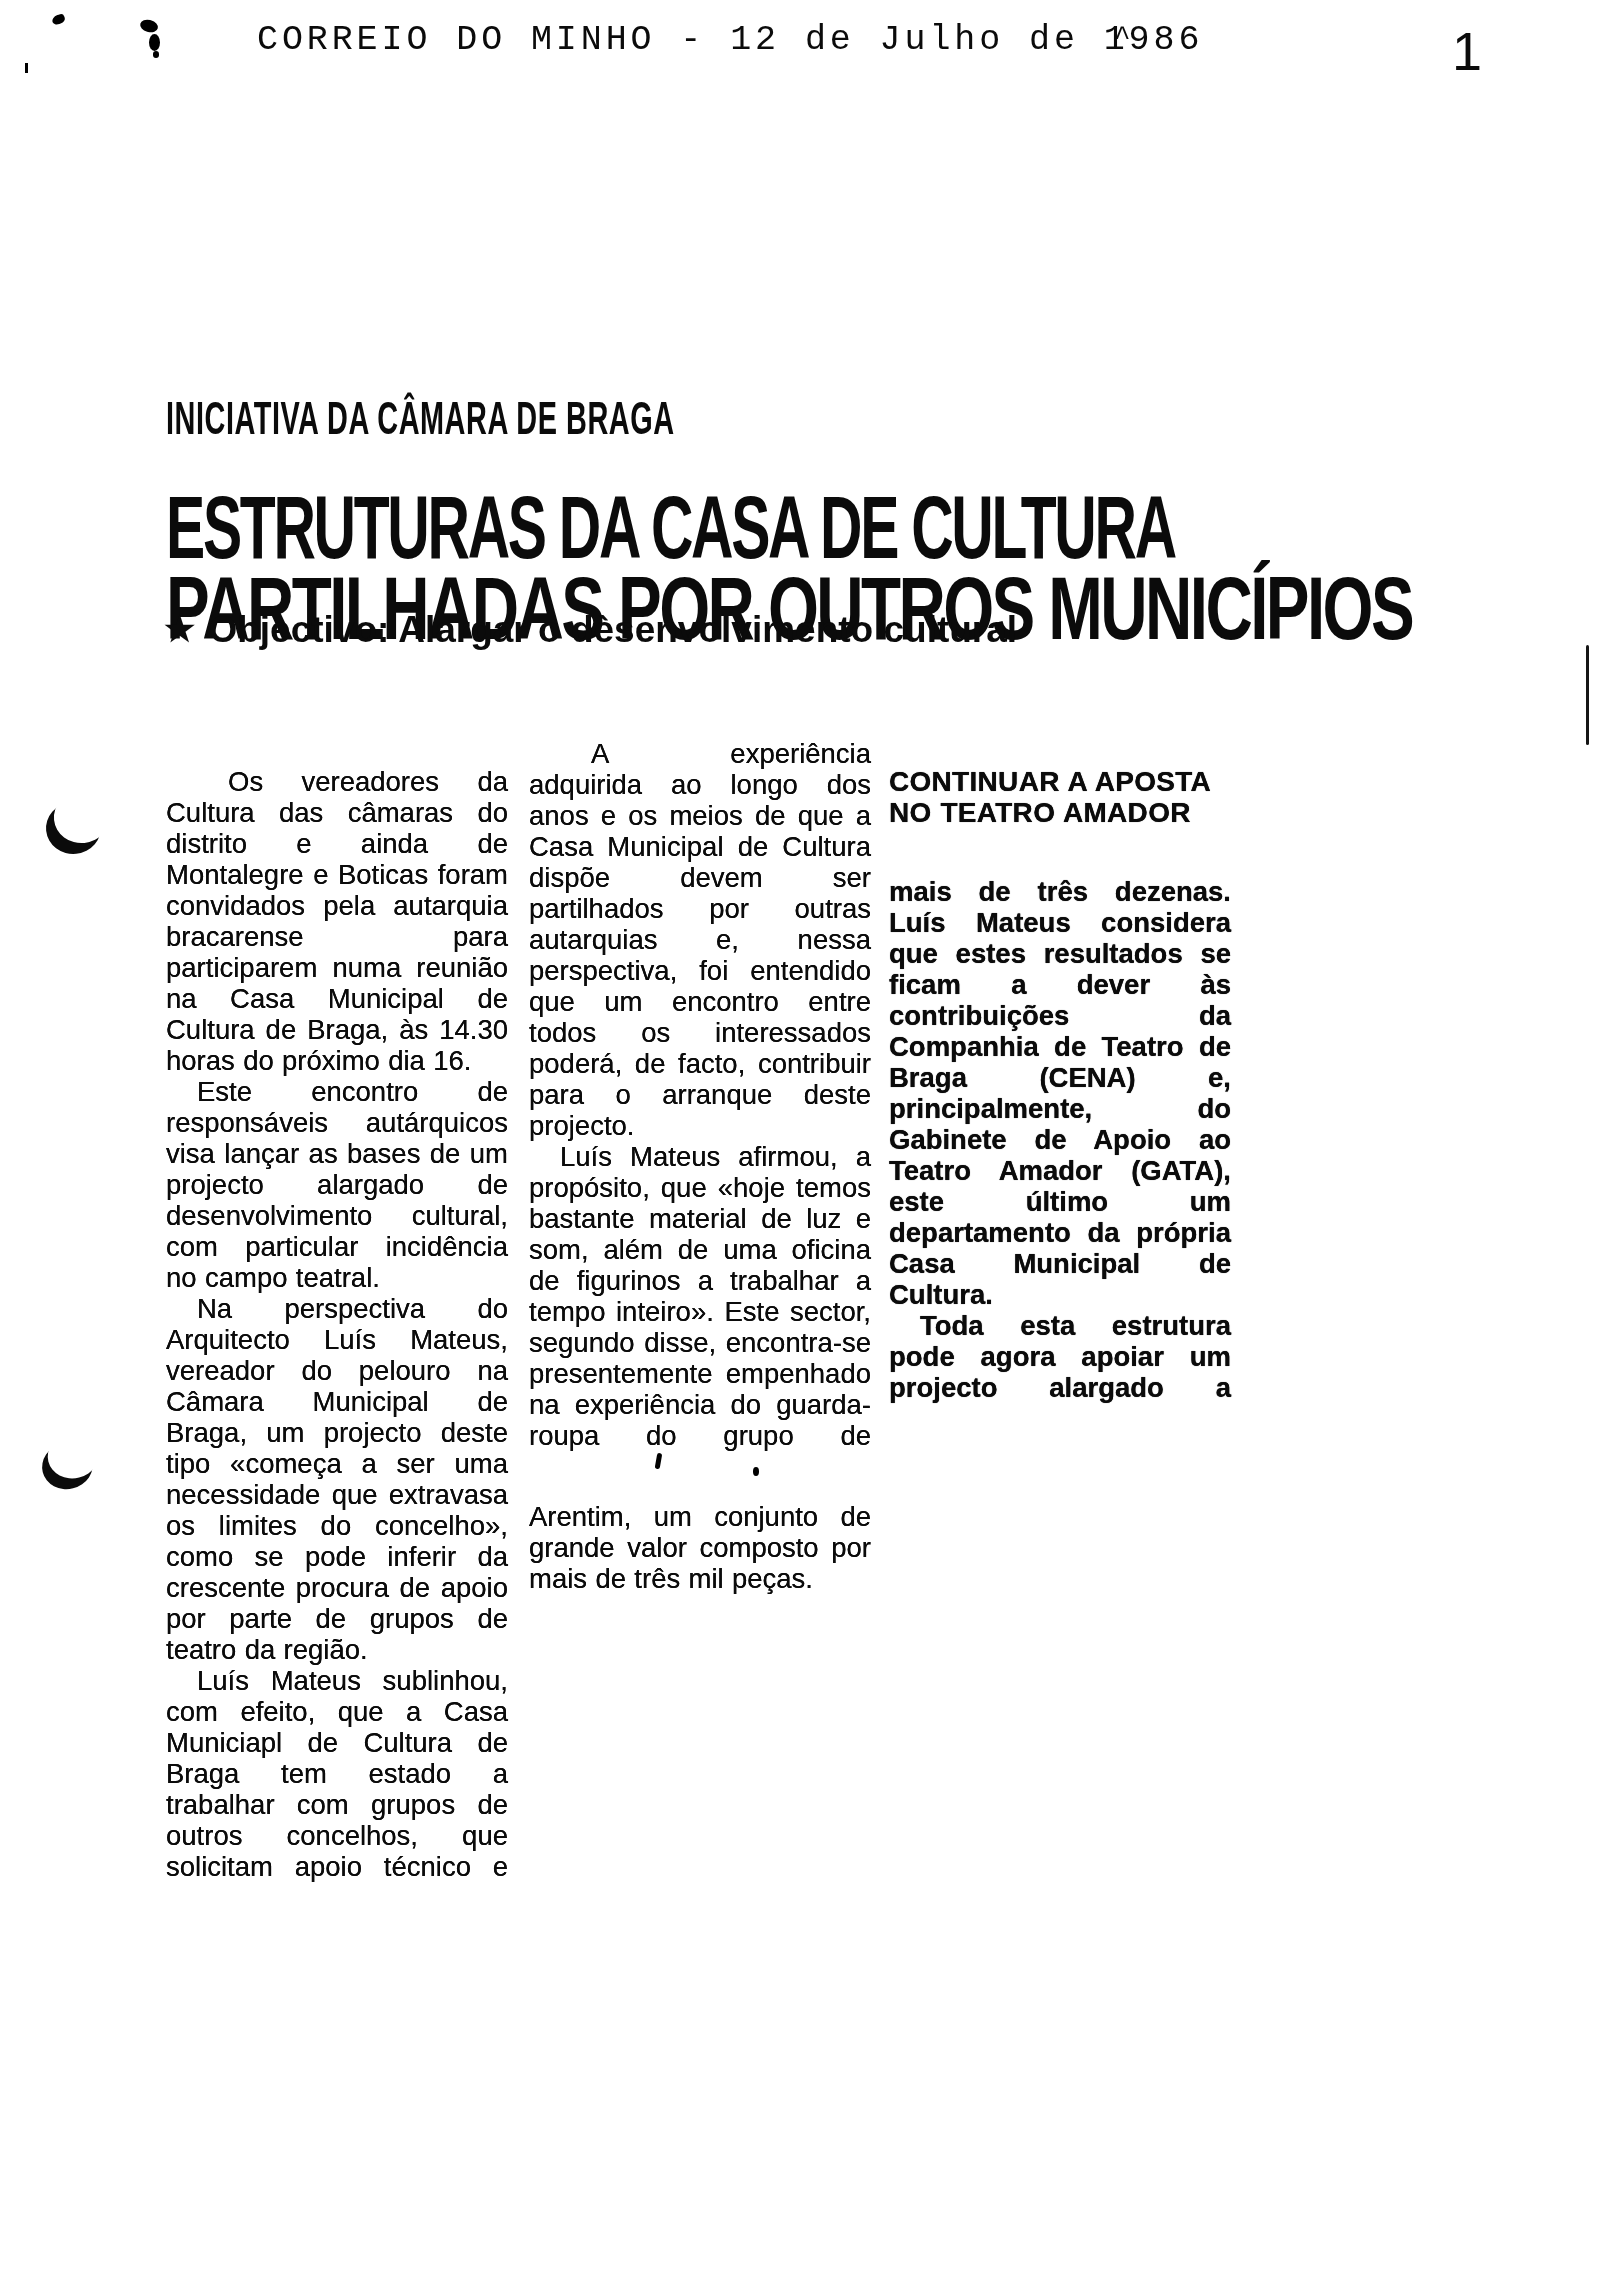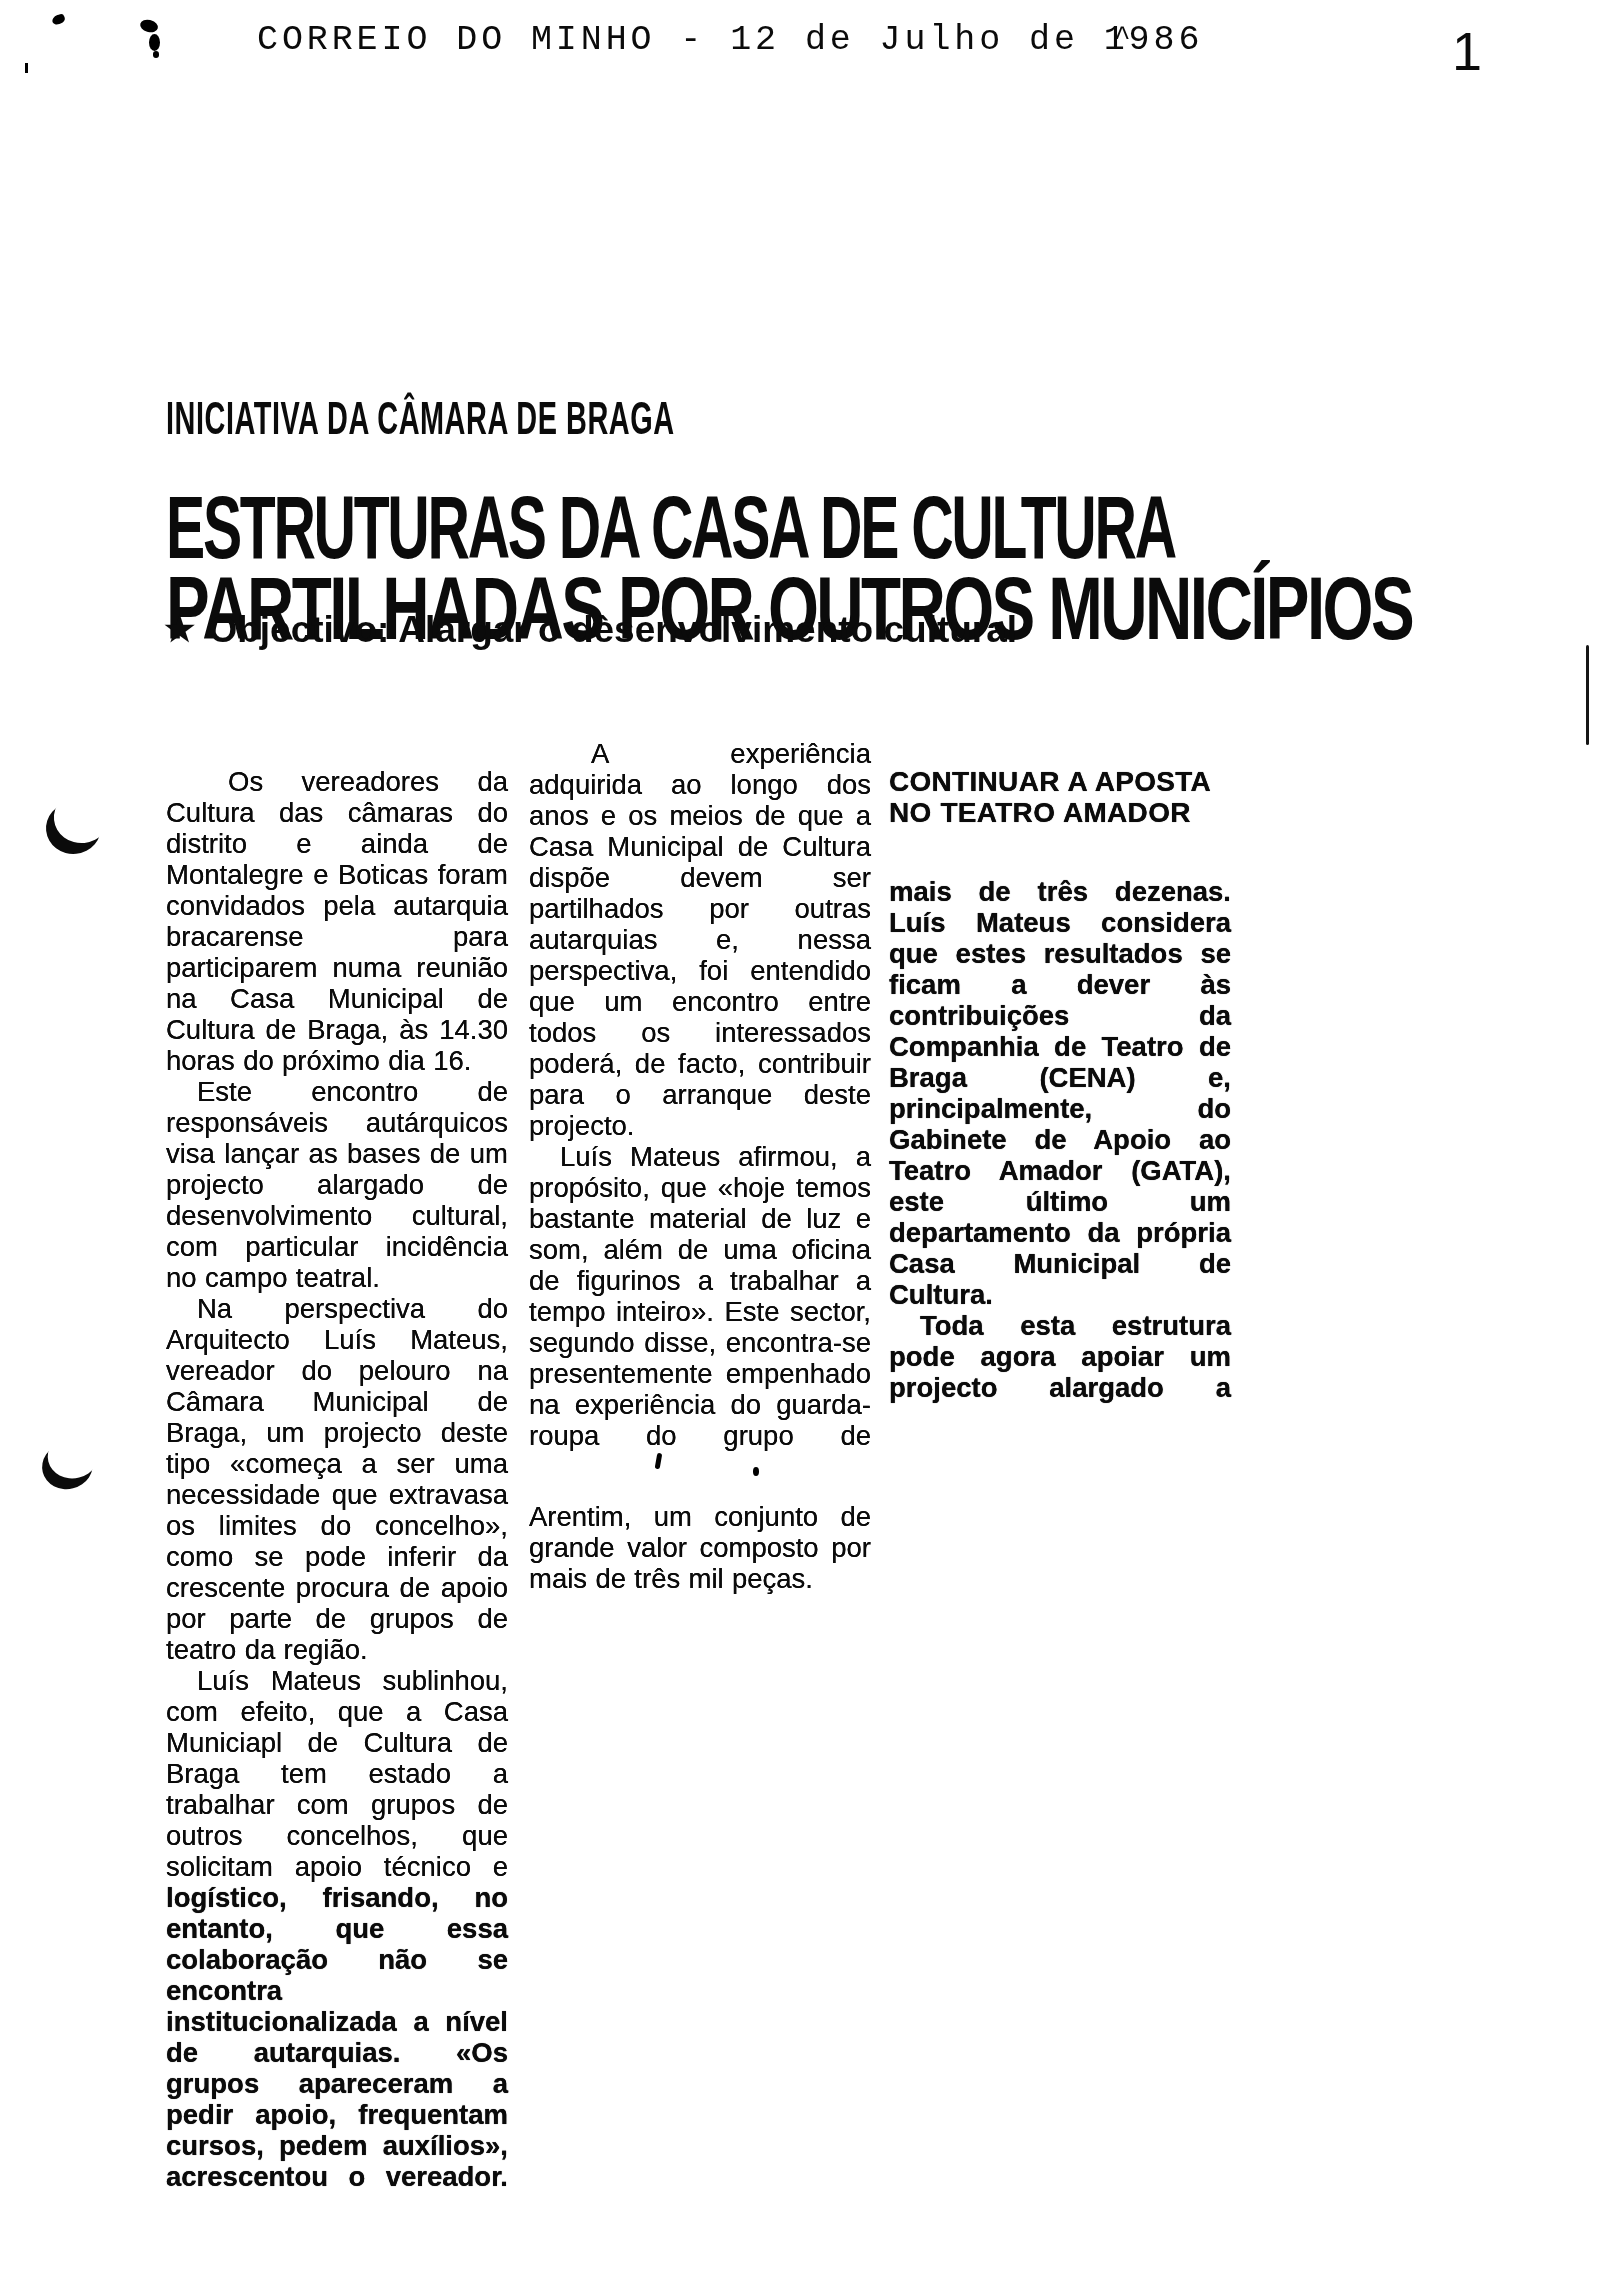--- a/index.html
+++ b/index.html
@@ -98,21 +98,20 @@
 <div class="abs subhead">
   <span class="star">★</span><span>Objectivo: Alargar o dèsenvolvimento cultural</span>
 </div>
 <div class="abs vrule"></div>
 
 <div class="abs col col1">
     <p class="indent-lg">Os vereadores da Cultura das câmaras do distrito e ainda de Montalegre e Boticas foram convidados pela autarquia bracarense para participarem numa reunião na Casa Municipal de Cultura de Braga, às 14.30 horas do próximo dia 16.</p>
     <p class="indent-sm">Este encontro de responsáveis autárquicos visa lançar as bases de um projecto alargado de desenvolvimento cultural, com particular incidência no campo teatral.</p>
     <p class="indent-sm">Na perspectiva do Arquitecto Luís Mateus, vereador do pelouro na Câmara Municipal de Braga, um projecto deste tipo «começa a ser uma necessidade que extravasa os limites do concelho», como se pode inferir da crescente procura de apoio por parte de grupos de teatro da região.</p>
     <p class="indent-sm jl">Luís Mateus sublinhou, com efeito, que a Casa Municiapl de Cultura de Braga tem estado a trabalhar com grupos de outros concelhos, que solicitam apoio técnico e</p>
-    <p class="indent-none bold jl">logístico, frisando, no entanto, que essa colaboração não se encontra institucionalizada a nível de autarquias. «Os grupos apareceram a pedir apoio, frequentam cursos, pedem auxílios», acrescentou o vereador.</p>
   </div>
 <div class="abs col col2">
     <p class="indent-lg">A experiência adquirida ao longo dos anos e os meios de que a Casa Municipal de Cultura dispõe devem ser partilhados por outras autarquias e, nessa perspectiva, foi entendido que um encontro entre todos os interessados poderá, de facto, contribuir para o arranque deste projecto.</p>
     <p class="indent-sm jl">Luís Mateus afirmou, a propósito, que «hoje temos bastante material de luz e som, além de uma oficina de figurinos a trabalhar a tempo inteiro». Este sector, segundo disse, encontra-se presentemente empenhado na experiência do guarda-roupa do grupo de</p>
     <p class="indent-none gap">Arentim, um conjunto de grande valor composto por mais de três mil peças.</p>
   </div>
 <div class="abs col col3">
   <div class="col3-heading">
     <div>CONTINUAR A APOSTA</div>
     <div>NO TEATRO AMADOR</div>

